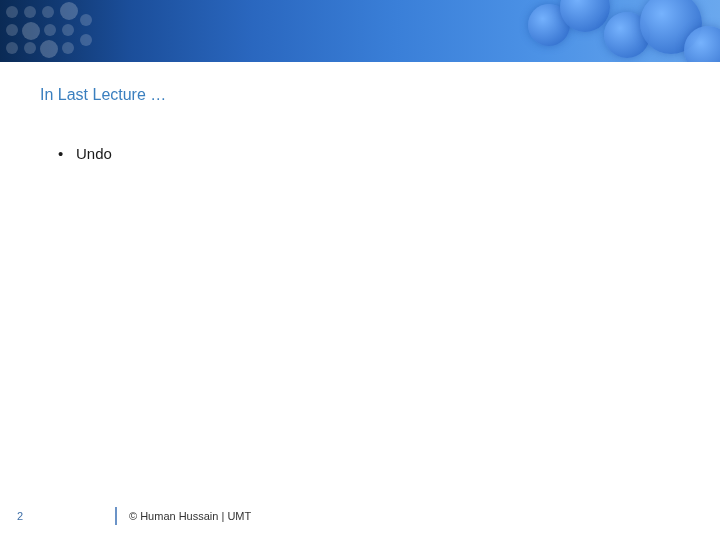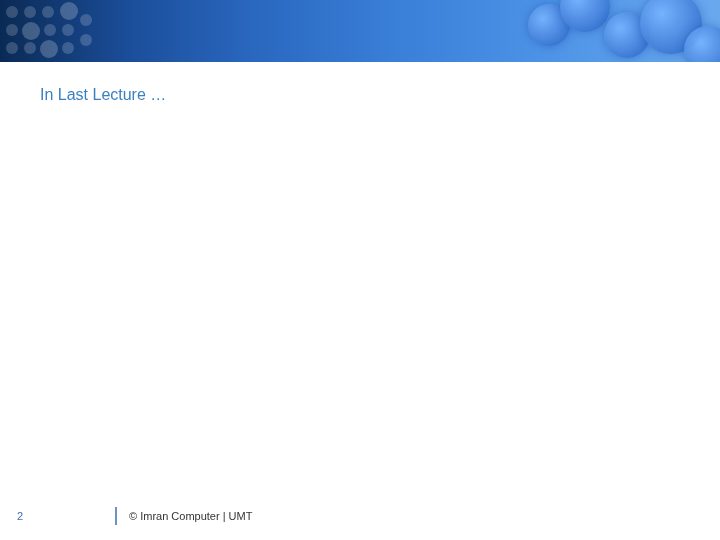--- a/index.html
+++ b/index.html
@@ -72,21 +72,22 @@
       <span style="right:110px; top:-18px; width:50px; height:50px;"></span>
       <span style="right:70px; top:12px; width:46px; height:46px;"></span>
       <span style="right:18px; top:-8px; width:62px; height:62px;"></span>
       <span style="right:-12px; top:26px; width:48px; height:48px;"></span>
     </div>
   </div>
 
   <div class="title">In Last Lecture …</div>
 
   <ul class="bullets">
+    <li><span>Undo</span></li>
   </ul>
 
   <div class="footer">
     <div class="pagenum">2</div>
     <div class="divider"></div>
-    <div class="copyright">© Imran Computer | UMT</div>
+    <div class="copyright">© Human Hussain | UMT</div>
   </div>
 
 </div>
 
 </body></html>

